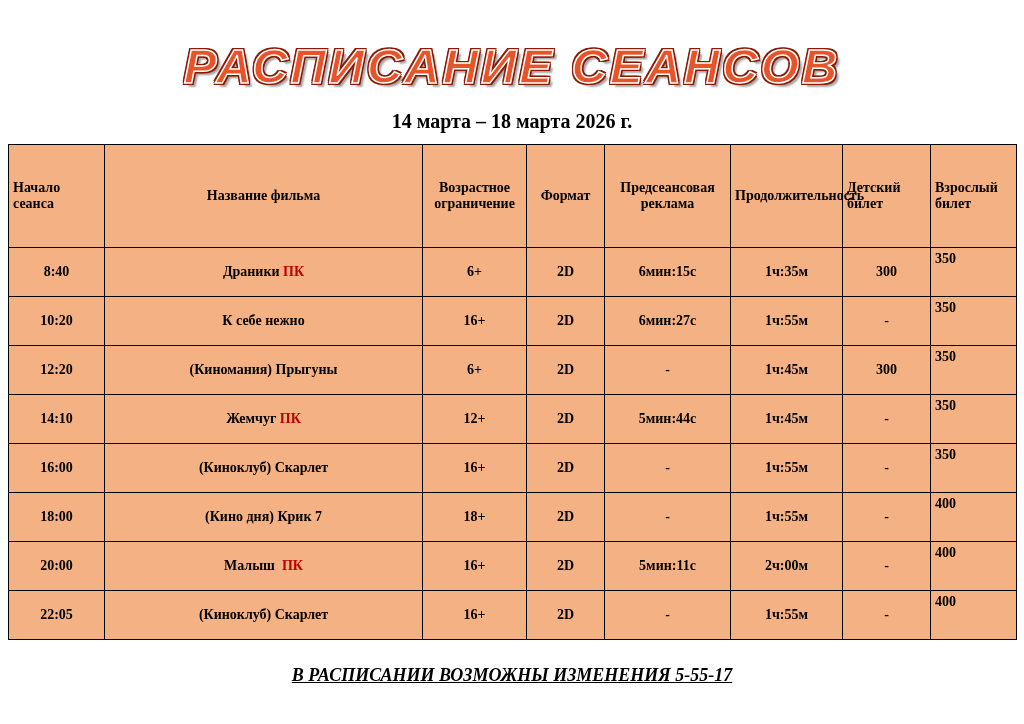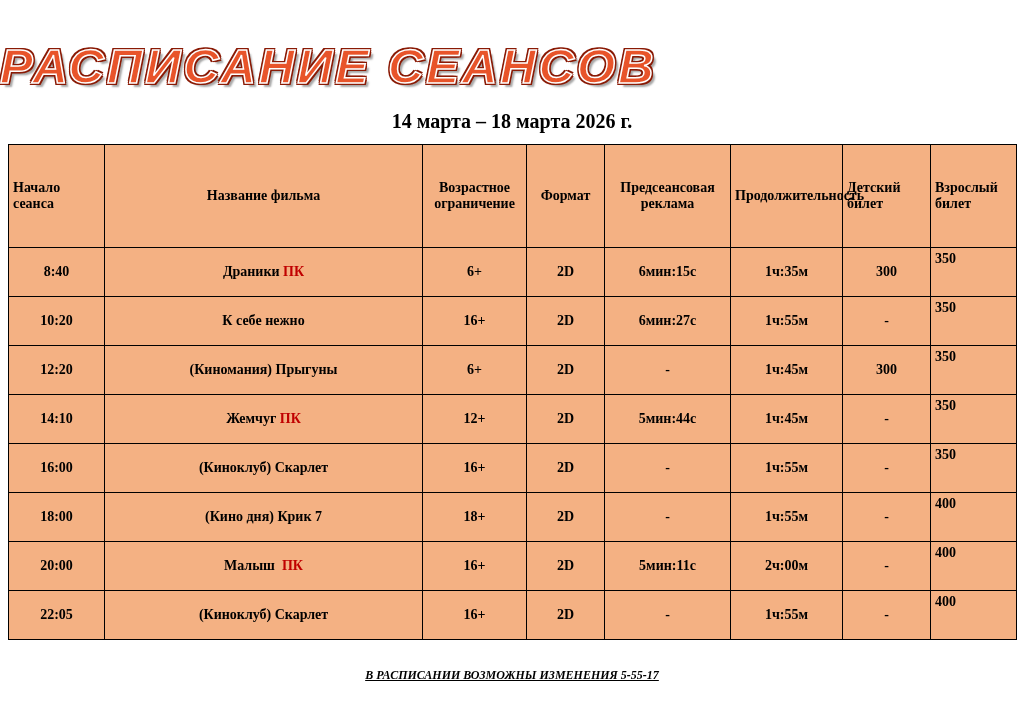--- a/index.html
+++ b/index.html
@@ -17,21 +17,21 @@
   .page {
     position: relative;
     width: 1024px;
     height: 724px;
     background: #ffffff;
     box-sizing: border-box;
   }
 
   
   .title-wrap {
-    text-align: left;
+    text-align: center;
     padding-top: 40px;
   }
   .main-title {
     display: inline-block;
     font-family: "Liberation Sans", sans-serif;
     font-size: 49px;
     font-weight: bold;
     font-style: italic;
     letter-spacing: 3px;
     color: #e8542a;
@@ -121,21 +121,21 @@
   col.c-adult  { width: 86px; }
 
   
   .footer {
     text-align: center;
     margin-top: 14px;
   }
   .footer-note {
     display: inline-block;
     font-family: "Liberation Serif", serif;
-    font-size: 12px;
+    font-size: 18px;
     font-weight: bold;
     font-style: italic;
     text-decoration: underline;
     color: #000000;
   }
 </style>
 </head>
 <body>
 
 <div class="page">

